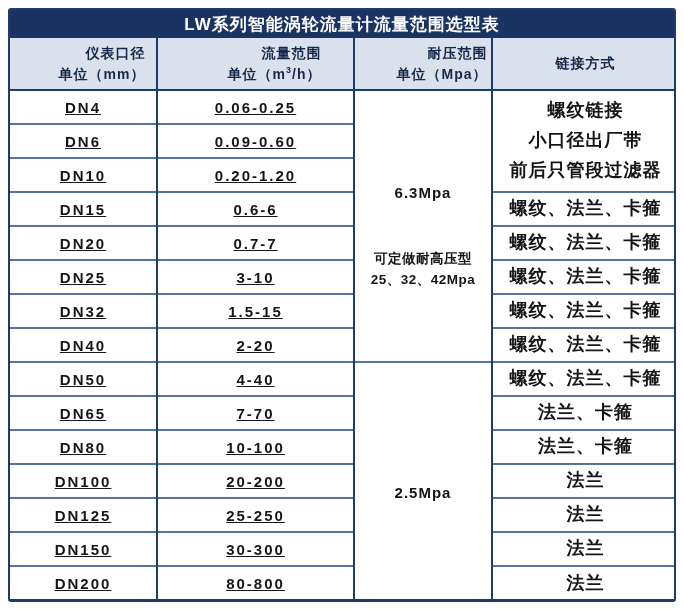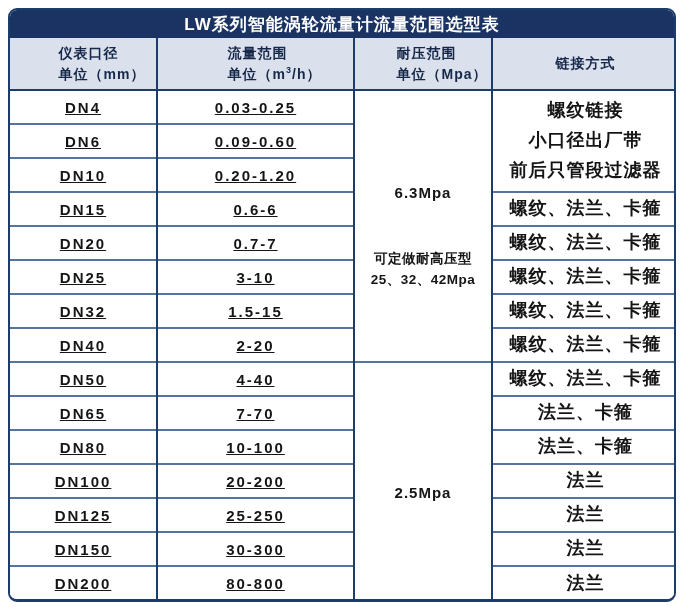--- a/index.html
+++ b/index.html
@@ -9,32 +9,32 @@
     --header-bg:#dbe1ec;
     --header-text:#16284a;
     --body-text:#151515;
     --page-bg:#ffffff;
   }
   *{box-sizing:border-box;margin:0;padding:0;}
   html,body{width:684px;height:610px;background:var(--page-bg);
     font-family:"Liberation Sans","DejaVu Sans",sans-serif;}
   .wrap{position:absolute;left:8px;top:8px;width:668px;height:594px;}
   .panel{width:100%;height:100%;border:2px solid var(--border-navy);
-    border-bottom-width:3px;border-radius:9px;overflow:hidden;
+    border-bottom-width:3px;border-radius:3px;overflow:hidden;
     display:flex;flex-direction:column;background:#fff;}
   .titlebar{height:28px;flex:0 0 28px;background:var(--navy-bg);color:#fff;
     display:flex;align-items:center;justify-content:center;
     font-size:17px;font-weight:700;letter-spacing:1px;}
   table{width:100%;height:calc(100% - 28px);border-collapse:collapse;table-layout:fixed;}
   col.c1{width:147px}col.c2{width:197px}col.c3{width:138px}col.c4{width:186px}
   thead th{height:52px;background:var(--header-bg);color:var(--header-text);
     font-size:14px;font-weight:700;letter-spacing:1px;text-align:center;
     border-bottom:2px solid var(--border-navy);vertical-align:middle;}
   thead th + th{border-left:2px solid var(--border-navy);}
-  .hblock{display:inline-block;text-align:left;line-height:1.5;margin-left:38px;}
+  .hblock{display:inline-block;text-align:right;line-height:1.5;margin-left:38px;}
   .hblock sup{font-size:9px;}
   tbody td{height:34px;background:#fff;color:var(--body-text);
     font-size:15px;font-weight:700;text-align:center;vertical-align:middle;
     border-top:2px solid var(--sep-blue);}
   tbody td + td{border-left:2px solid var(--border-navy);}
   td.c-dn,td.c-flow{letter-spacing:2px;text-decoration:underline;}
   td.c-press{letter-spacing:1px;margin-top:20px;}
   .press-inner{display:flex;flex-direction:column;align-items:center;
     justify-content:center;padding-top:22px;}
   .press-note{margin-top:48px;font-size:13.5px;line-height:1.55;letter-spacing:0.5px;text-align:center;}
@@ -74,21 +74,21 @@
             </div>
           </th>
           <th>
             <span>链接方式</span>
           </th>
         </tr>
       </thead>
       <tbody>
           <tr>
             <td class="c-dn">DN4</td>
-            <td class="c-flow">0.03-0.25</td>
+            <td class="c-flow">0.06-0.25</td>
             <td class="c-press" rowspan="8">
               <div class="press-inner">
                 <div>6.3Mpa</div>
                 <div class="press-note">
                   <div>可定做耐高压型</div>
                   <div>25、32、42Mpa</div>
                 </div>
               </div>
             </td>
             <td class="c-conn" rowspan="3">

